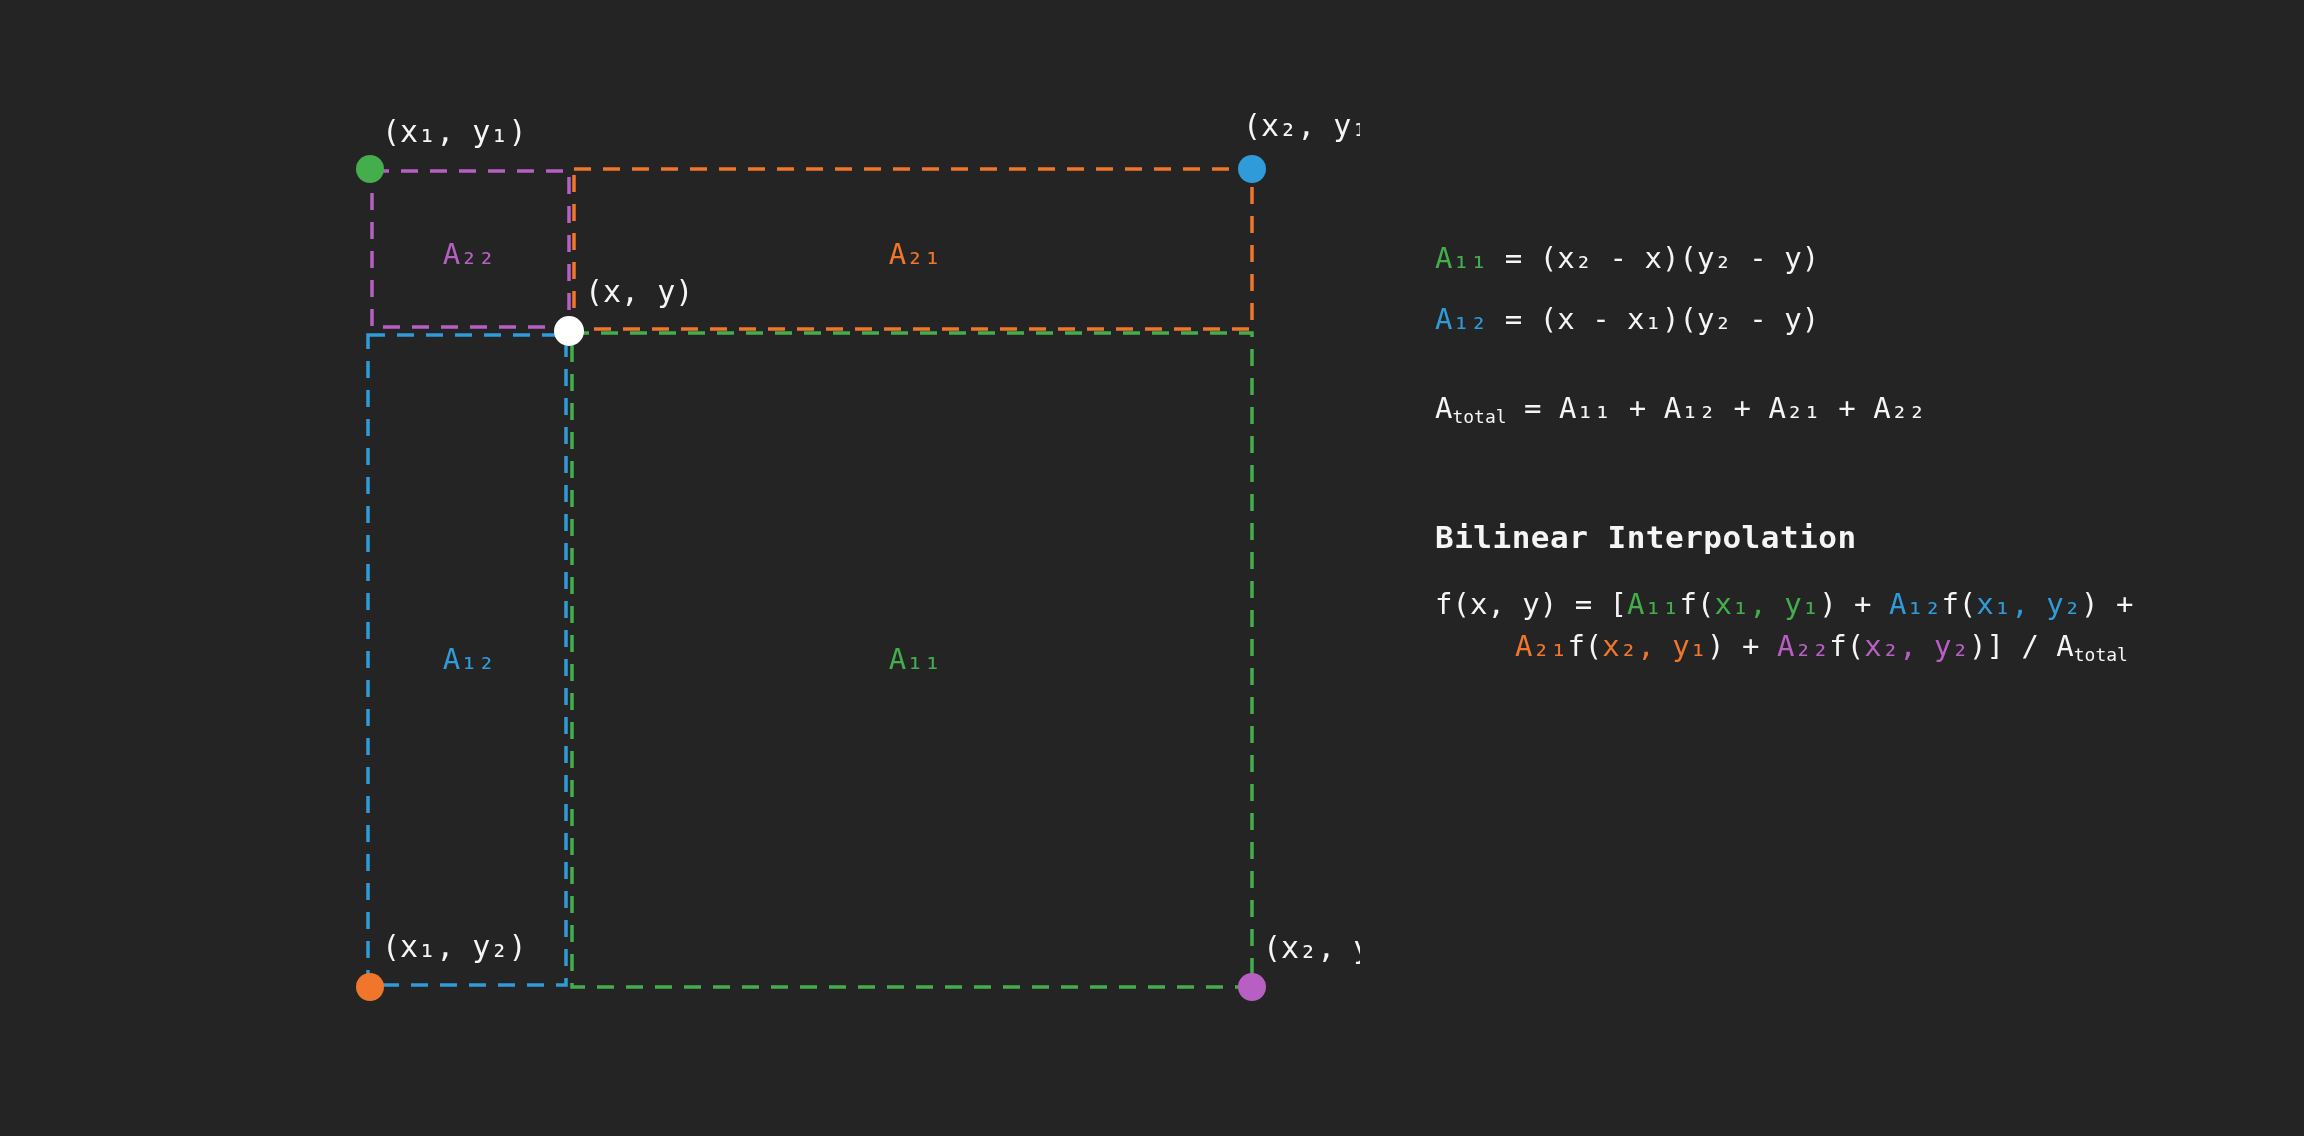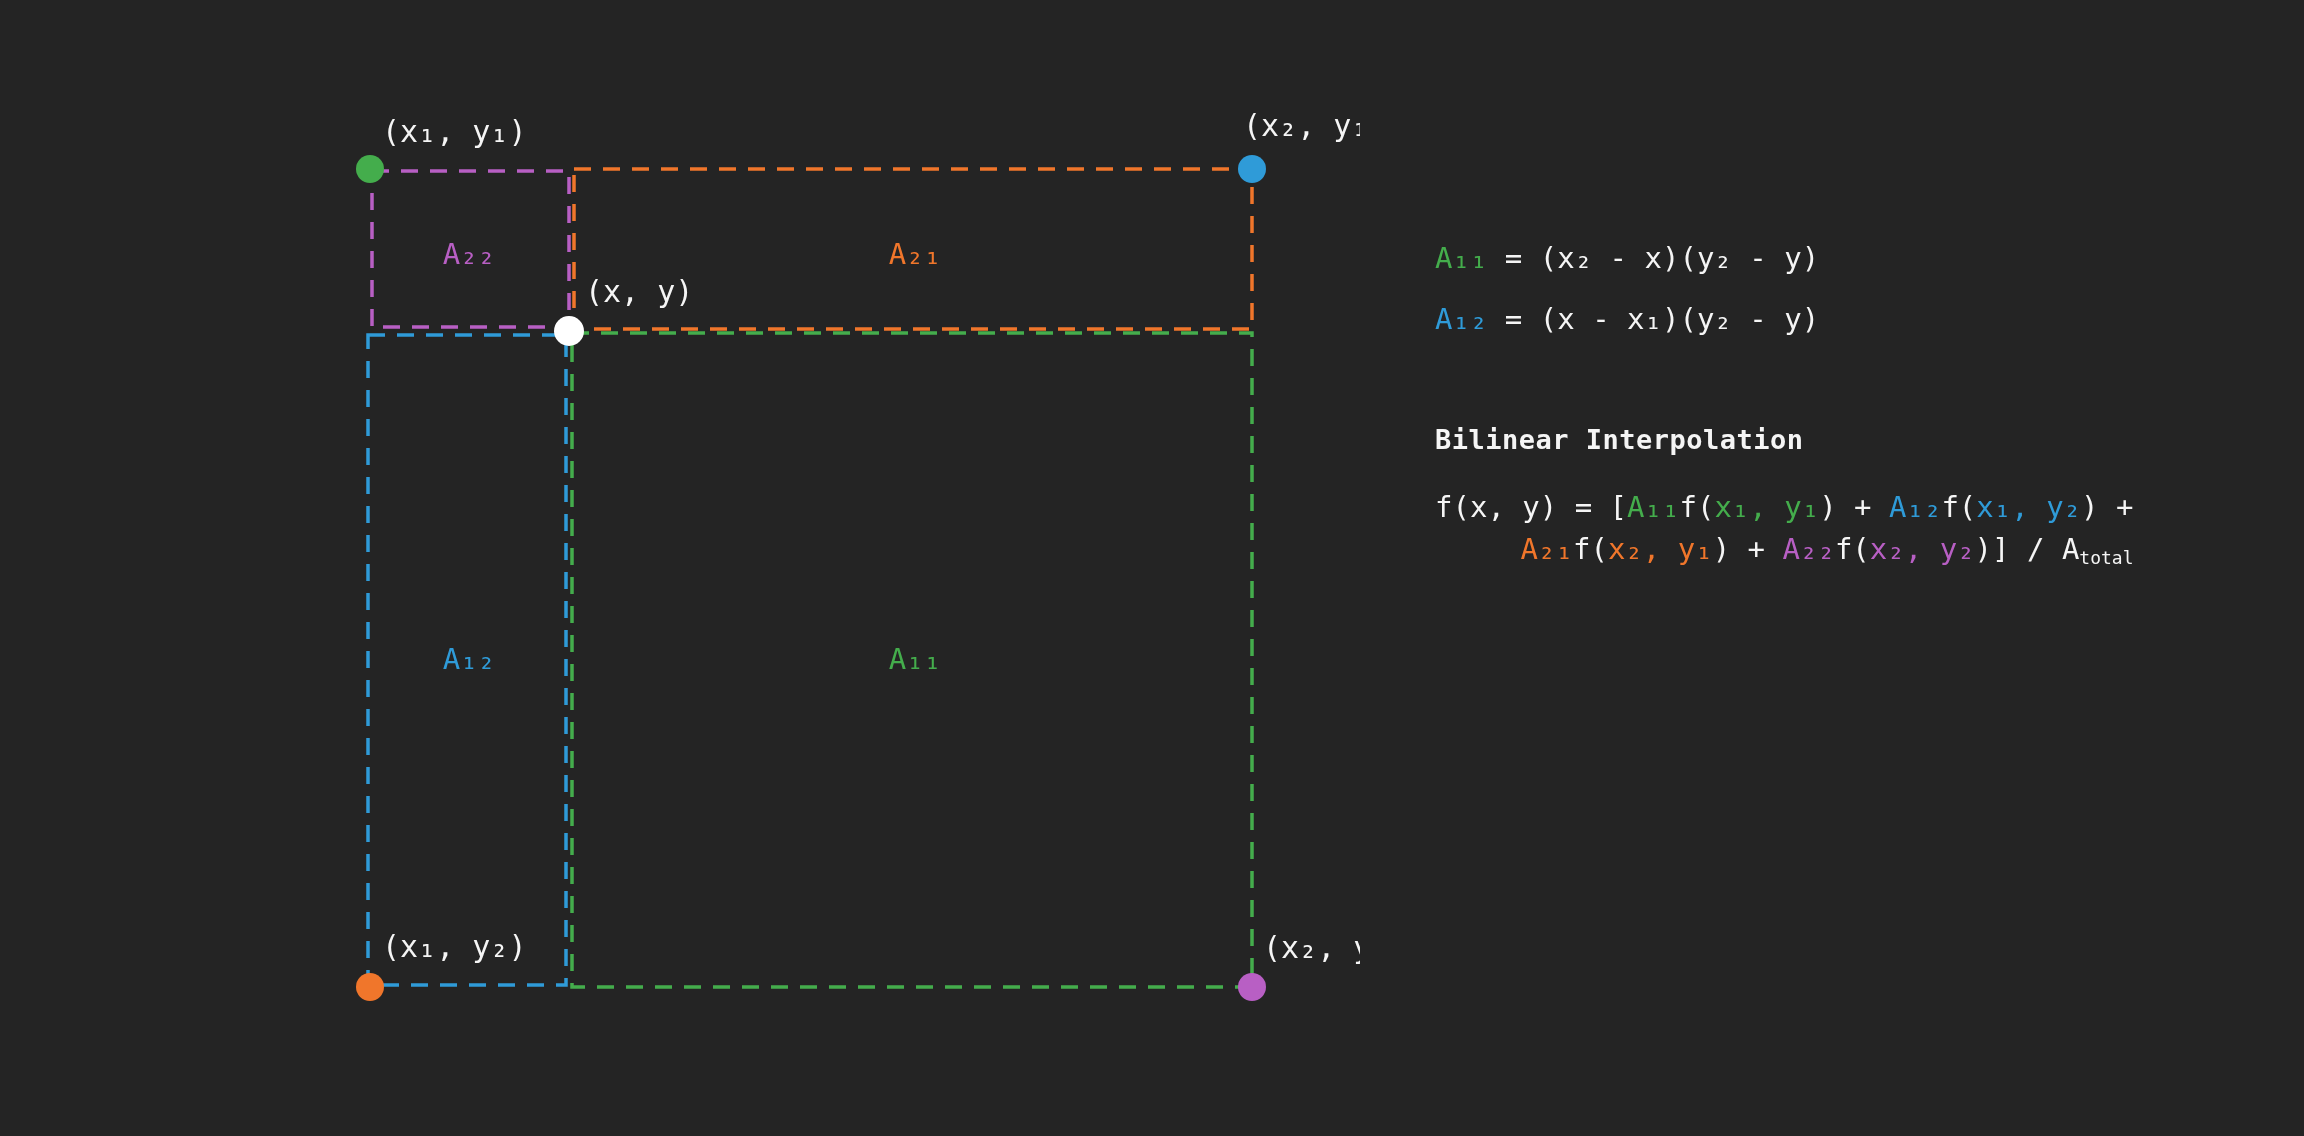--- a/index.html
+++ b/index.html
@@ -30,28 +30,28 @@
     left: 1435px;
     top: 228px;
     font-size: 29px;
     color: #f5f5f5;
   }
   .eq-line { line-height: 61px; white-space: pre; }
   .sub { font-size: 0.62em; vertical-align: -0.28em; }
   .total-line { margin-top: 28px; }
   .heading {
     margin-top: 70px;
-    font-size: 27px;
+    font-size: 31px;
     font-weight: bold;
     letter-spacing: 0.5px;
     line-height: 40px;
   }
   .formula { margin-top: 26px; }
   .formula .eq-line { line-height: 42px; }
-  .formula-line-2 { padding-left: 80px; text-align: right; }
+  .formula-line-2 { padding-left: 80px; }
 </style>
 </head>
 <body>
 
 <div class="canvas">
 
   <svg class="diagram" width="1360" height="1136" viewBox="0 0 1360 1136">
 
     <rect class="dashed" x="372" y="171" width="197" height="156" stroke="#b85fc4"></rect>
     <rect class="dashed" x="574" y="169" width="678" height="160" stroke="#f0762b"></rect>
@@ -74,20 +74,21 @@
     <text class="region-label" x="469" y="264" fill="#b85fc4">A₂₂</text>
     <text class="region-label" x="915" y="264" fill="#f0762b">A₂₁</text>
     <text class="region-label" x="469" y="669" fill="#2f9bd8">A₁₂</text>
     <text class="region-label" x="915" y="669" fill="#44ad4c">A₁₁</text>
   </svg>
 
   <div class="panel">
     <div class="eq-line"><span style="color: rgb(68, 173, 76);">A₁₁</span><span> = (x₂ - x)(y₂ - y)</span></div>
     <div class="eq-line"><span style="color: rgb(47, 155, 216);">A₁₂</span><span> = (x - x₁)(y₂ - y)</span></div>
 
+    <div class="eq-line total-line"><span>A</span><span class="sub">total</span><span> = A₁₁ + A₁₂ + A₂₁ + A₂₂</span></div>
 
     <div class="heading">Bilinear Interpolation</div>
 
     <div class="formula">
       <div class="eq-line formula-line-1"><span>f(x, y) = [</span><span style="color: rgb(68, 173, 76);">A₁₁</span><span>f(</span><span style="color: rgb(68, 173, 76);">x₁, y₁</span><span>) + </span><span style="color: rgb(47, 155, 216);">A₁₂</span><span>f(</span><span style="color: rgb(47, 155, 216);">x₁, y₂</span><span>) +</span></div>
       <div class="eq-line formula-line-2"><span style="color: rgb(240, 118, 43);">A₂₁</span><span>f(</span><span style="color: rgb(240, 118, 43);">x₂, y₁</span><span>) + </span><span style="color: rgb(184, 95, 196);">A₂₂</span><span>f(</span><span style="color: rgb(184, 95, 196);">x₂, y₂</span><span>)] / A</span><span class="sub">total</span></div>
     </div>
   </div>
 
 </div>

